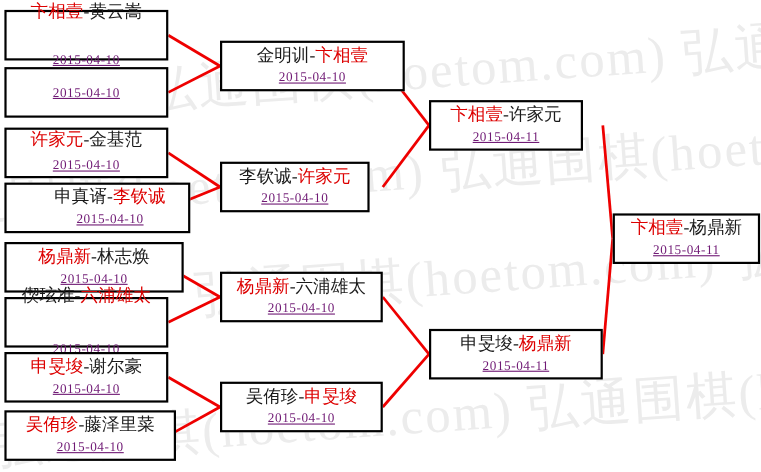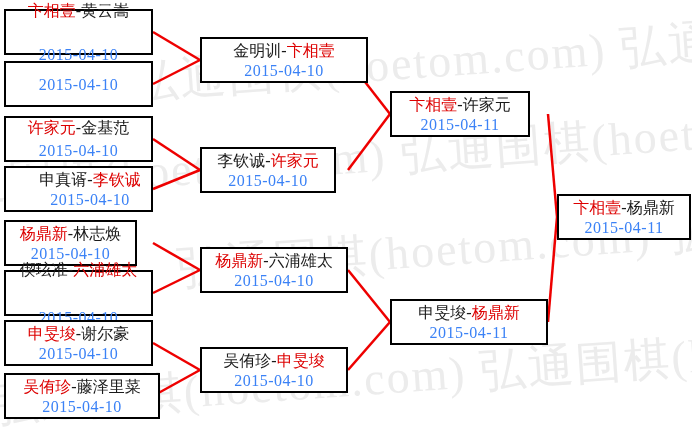--- a/index.html
+++ b/index.html
@@ -19,21 +19,21 @@
   }
   .match-box {
     position:absolute; box-sizing:border-box;
     width:149px; height:46px;
     background:#ffffff; border:2px solid #000000;
     z-index:2;
     display:flex; flex-direction:column; justify-content:center;
     text-align:center;
   }
   .names { font-size:16px; line-height:20px; color:#1a1a1a; white-space:nowrap; }
-  .date  { font-size:16px; line-height:19px; color:#3b82f6; letter-spacing:0.5px; }
+  .date  { font-size:12px; line-height:19px; color:#701a75; letter-spacing:0.5px;text-decoration:underline; }
 </style>
 </head>
 <body style="background: rgb(255, 255, 255);">
 
 <div class="watermark-row" style="left: 130px; top: 52px; color: rgb(236, 236, 236);">弘通围棋(hoetom.com)  弘通围棋(hoetom.com)</div>
 <div class="watermark-row" style="left: -90px; top: 158px; color: rgb(236, 236, 236);">弘通围棋(hoetom.com)  弘通围棋(hoetom.com)</div>
 <div class="watermark-row" style="left: 175px; top: 238px; color: rgb(236, 236, 236);">弘通围棋(hoetom.com)  弘通围棋(hoetom.com)</div>
 <div class="watermark-row" style="left: -10px; top: 375px; color: rgb(236, 236, 236);">弘通围棋(hoetom.com)  弘通围棋(hoetom.com)</div>
 
 <svg id="connectors" width="692" height="429">
@@ -58,25 +58,25 @@
       <div class="names"><span style="color: rgb(221, 0, 0);">卞相壹</span><span>-</span><span style="color: rgb(26, 26, 26);">黄云嵩</span></div>
       <div class="date">2015-04-10</div>
     </div>
     <div class="match-box" style="left: 4px; top: 61px; width: 149px; border-color: rgb(0, 0, 0);">
       <div class="date">2015-04-10</div>
     </div>
     <div class="match-box" style="left: 4px; top: 116px; width: 149px; border-color: rgb(0, 0, 0); justify-content: space-between;">
       <div class="names"><span style="color: rgb(221, 0, 0);">许家元</span><span>-</span><span style="color: rgb(26, 26, 26);">金基范</span></div>
       <div class="date">2015-04-10</div>
     </div>
-    <div class="match-box" style="left: 4px; top: 166px; width: 149px; border-color: rgb(0, 0, 0); padding-left: 23px;">
+    <div class="match-box" style="left: 4px; top: 166px; width: 169px; border-color: rgb(0, 0, 0); padding-left: 23px;">
       <div class="names"><span style="color: rgb(26, 26, 26);">申真谞</span><span>-</span><span style="color: rgb(221, 0, 0);">李钦诚</span></div>
       <div class="date">2015-04-10</div>
     </div>
-    <div class="match-box" style="left: 4px; top: 220px; width: 133px; border-color: rgb(0, 0, 0);">
+    <div class="match-box" style="left: 4px; top: 220px; width: 163px; border-color: rgb(0, 0, 0);">
       <div class="names"><span style="color: rgb(221, 0, 0);">杨鼎新</span><span>-</span><span style="color: rgb(26, 26, 26);">林志焕</span></div>
       <div class="date">2015-04-10</div>
     </div>
     <div class="match-box" style="left: 4px; top: 270px; width: 149px; border-color: rgb(0, 0, 0); gap: 28px;">
       <div class="names"><span style="color: rgb(26, 26, 26);">偰玹准</span><span>-</span><span style="color: rgb(221, 0, 0);">六浦雄太</span></div>
       <div class="date">2015-04-10</div>
     </div>
     <div class="match-box" style="left: 4px; top: 320px; width: 149px; border-color: rgb(0, 0, 0);">
       <div class="names"><span style="color: rgb(221, 0, 0);">申旻埈</span><span>-</span><span style="color: rgb(26, 26, 26);">谢尔豪</span></div>
       <div class="date">2015-04-10</div>

